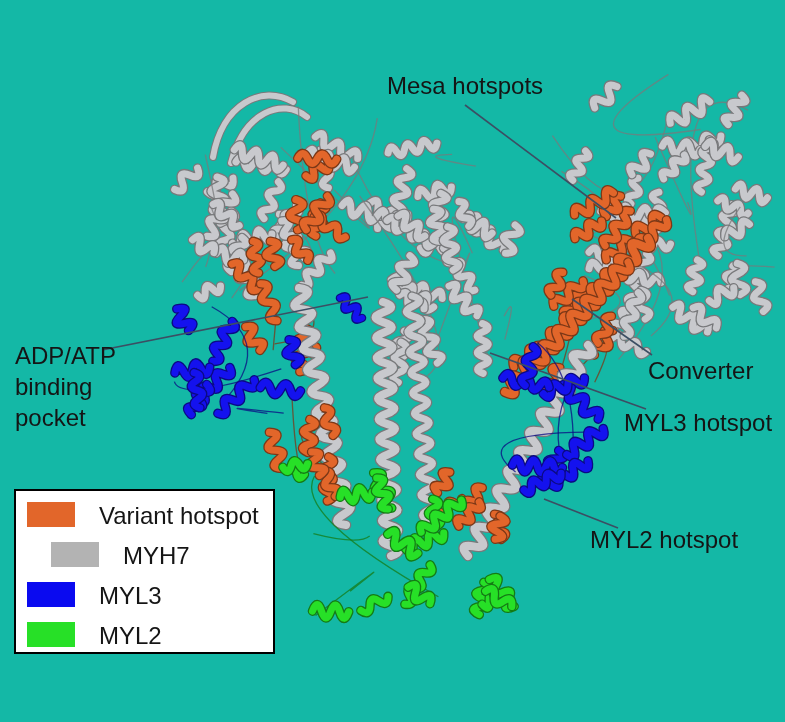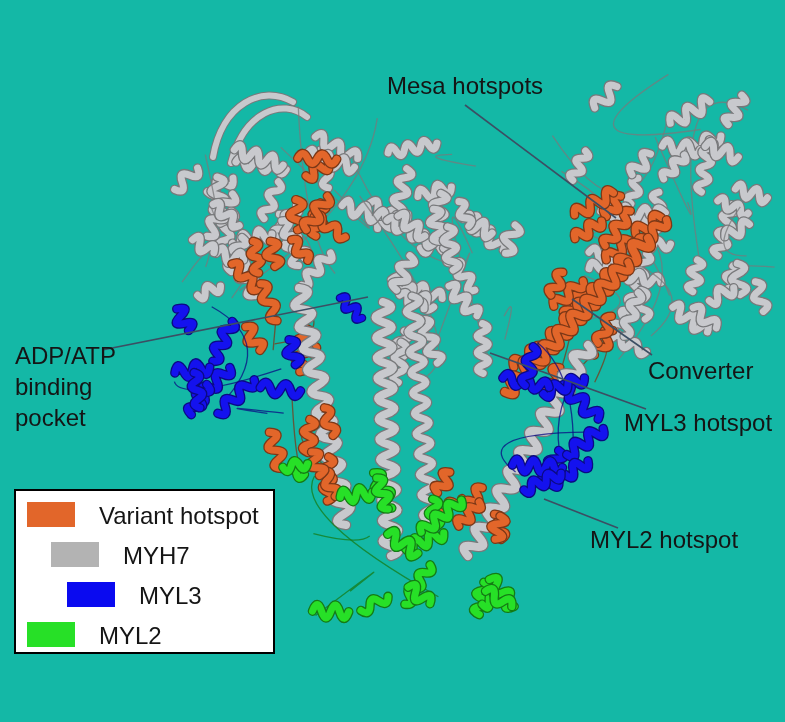--- a/index.html
+++ b/index.html
@@ -16,21 +16,21 @@
   #lbl-converter{left:648px;top:355px;white-space:nowrap;}
   #lbl-myl3{left:624px;top:407px;white-space:nowrap;text-align:right;}
   #lbl-myl2{left:590px;top:524px;white-space:nowrap;}
   .legend{
     position:absolute;left:14px;top:489px;width:261px;height:165px;
     border:2px solid #000;background:#fff;box-sizing:border-box;
   }
   .legend-row{position:absolute;left:11px;display:flex;height:26px;}
   .legend-row.r0{top:11px;}
   .legend-row.r1{top:51px;margin-left:24px;}
-  .legend-row.r2{top:91px;margin-left:40px;}
+  .legend-row.r2{top:91px;}
   .legend-row.r3{top:131px;}
   .swatch{width:48px;height:25px;flex:0 0 48px;}
   .legend-label{font-size:24px;color:#151515;margin-left:24px;white-space:nowrap;}
 </style>
 </head>
 <body>
 
 <div class="fig">
 
   <svg id="structure-svg" width="785" height="722" viewBox="0 0 785 722">

